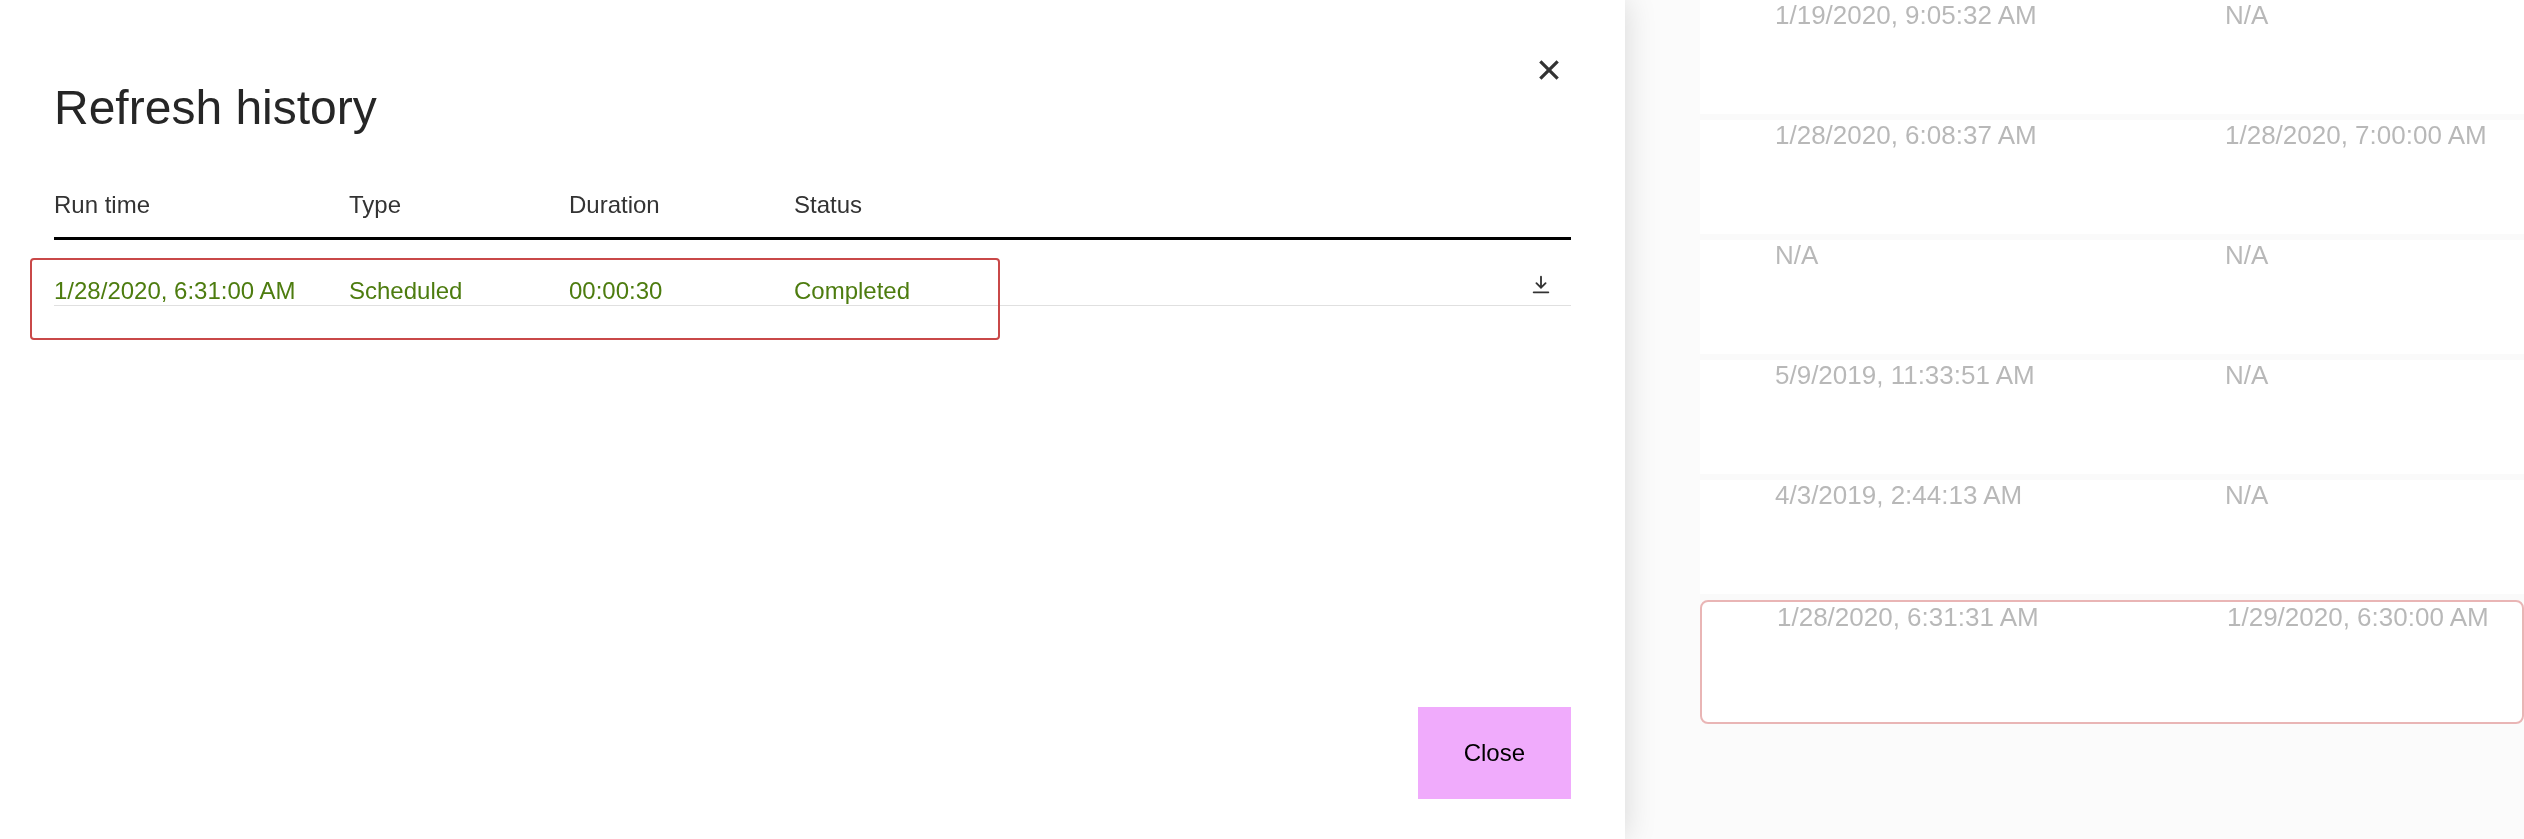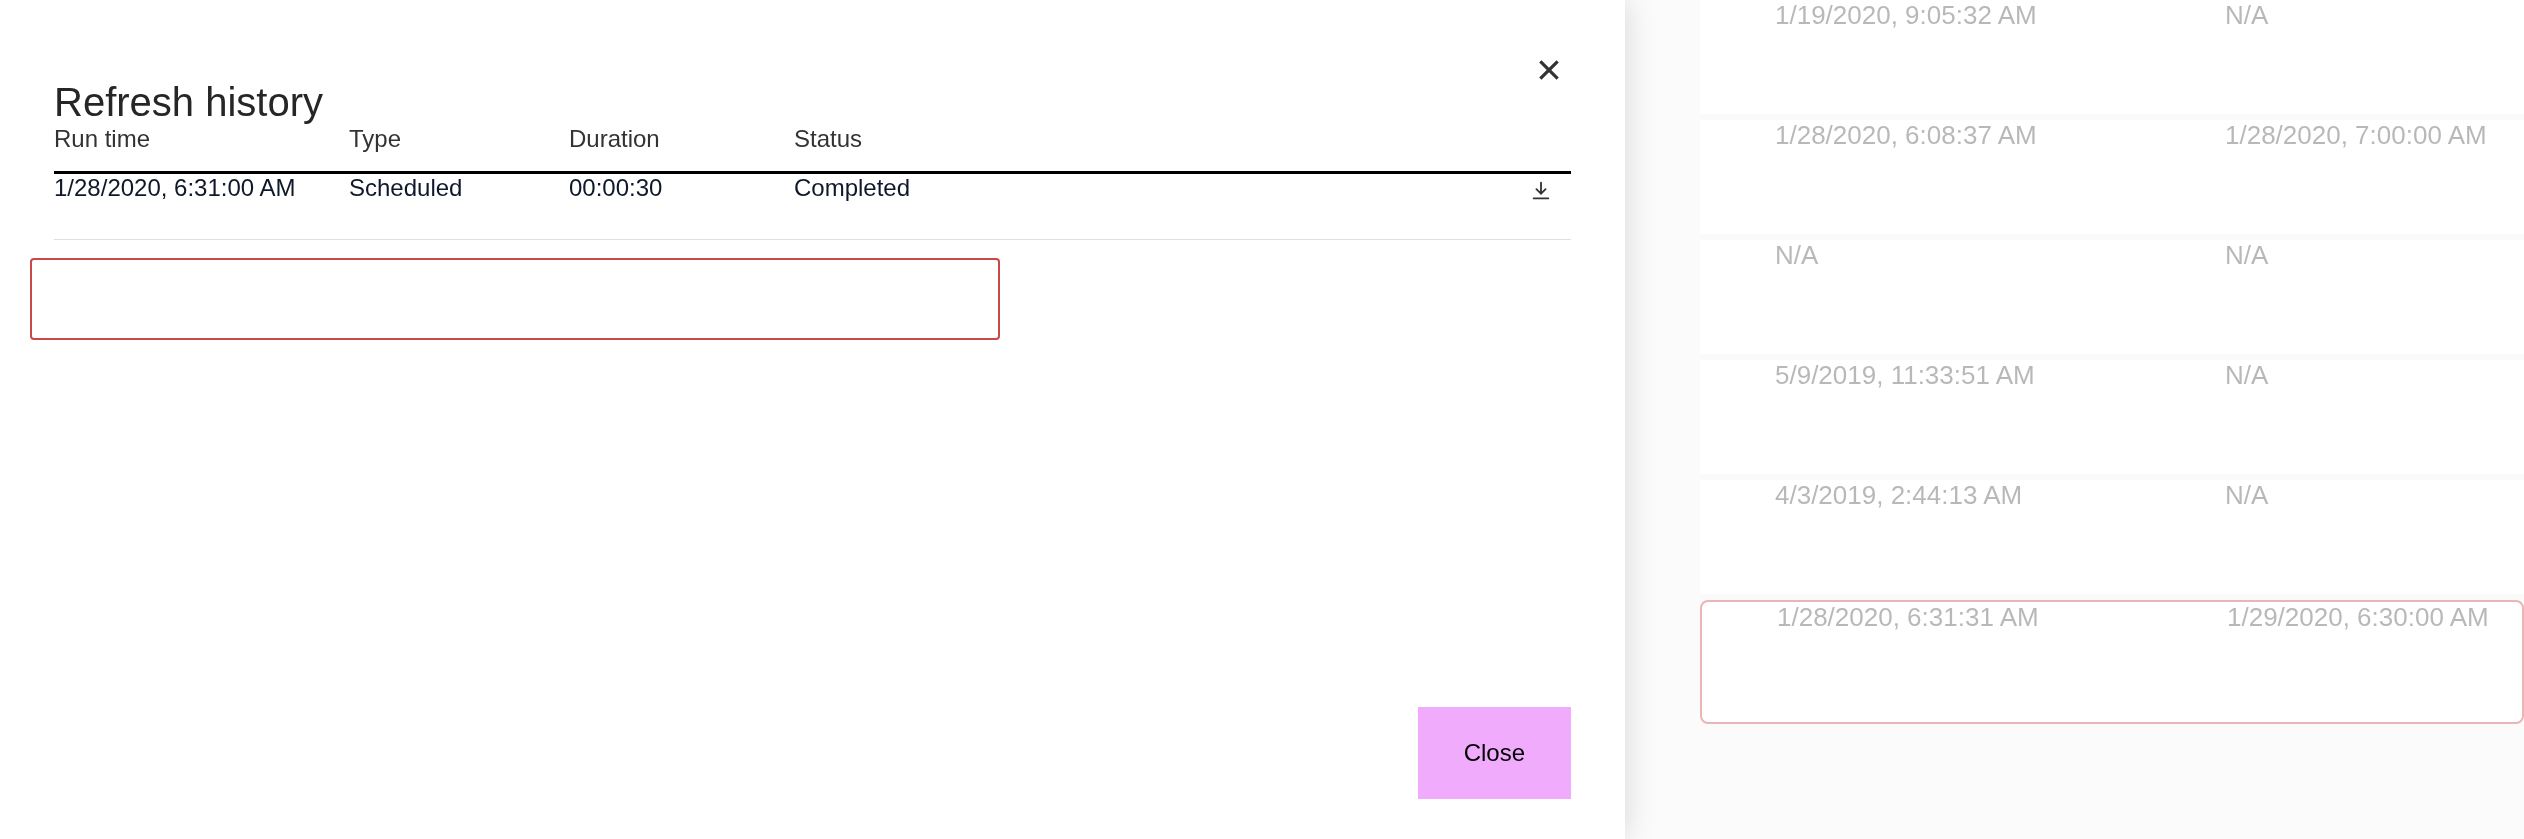--- a/index.html
+++ b/index.html
@@ -67,43 +67,44 @@
     height: 40px;
     background: none;
     border: none;
     cursor: pointer;
     color: #333;
     display: flex;
     align-items: center;
     justify-content: center;
   }
   .dialog-title {
-    font-size: 40px;
+    font-size: 48px;
     font-weight: 300;
     color: #262626;
     margin-top: 30px;
+    margin-bottom: 56px;
   }
 
   .history-table {
     width: 100%;
   }
   .history-header {
     display: flex;
     border-bottom: 3px solid #000;
     padding-bottom: 18px;
     font-size: 24px;
     color: #333;
   }
   .history-row {
     display: flex;
-    align-items: flex-start;
+    align-items: flex-end;
     height: 66px;
     border-bottom: 1px solid #e0e0e0;
     font-size: 24px;
-    color: #0f172a;
+    color: #4d7c0f;
   }
   .col-runtime { width: 295px; }
   .col-type    { width: 220px; }
   .col-duration{ width: 225px; }
   .col-status  { flex: 1; }
   .col-dl {
     width: 60px;
     display: flex;
     justify-content: center;
   }

